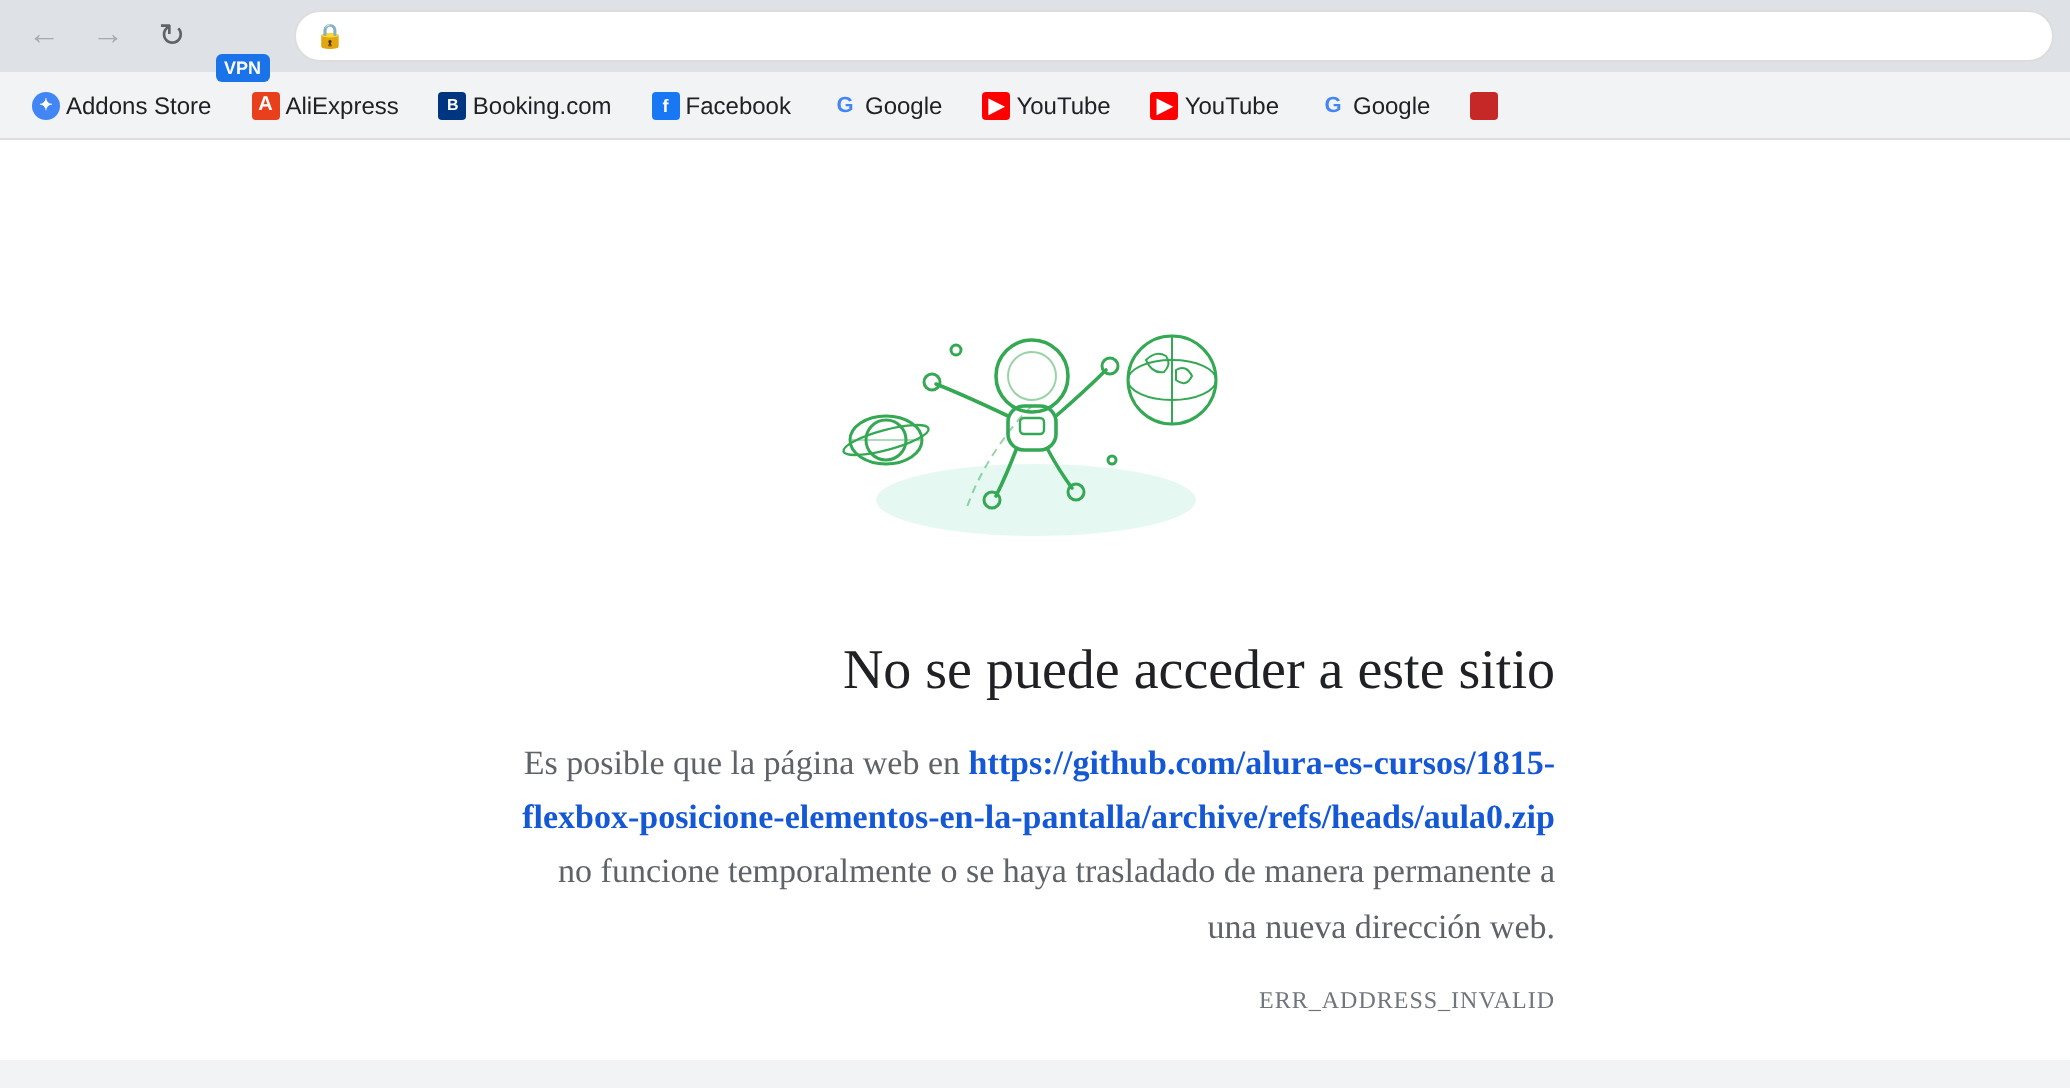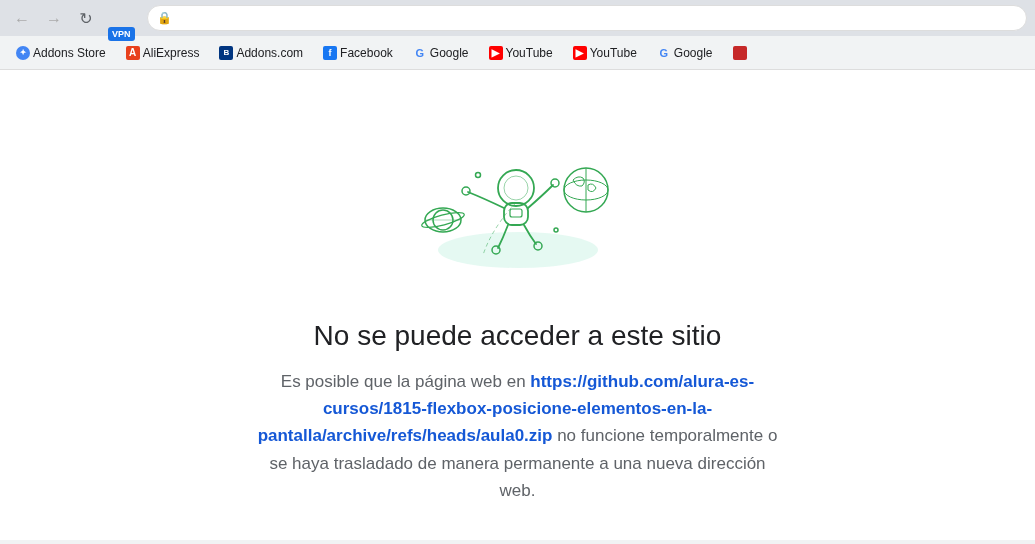--- a/index.html
+++ b/index.html
@@ -31,21 +31,21 @@
     .fav-screen { background: #fff; border: 1px solid #ccc; border-radius: 50%; }
     .fav-red-circle { background: #e8401c; color: white; border-radius: 50%; font-size: 8px; }
 
     
     .page-content { background: white; min-height: 460px; display: flex; flex-direction: column; align-items: center; padding: 20px; }
 
     
     .illustration { width: 260px; height: 180px; margin: 20px auto 30px; position: relative; display: flex; align-items: center; justify-content: center; }
 
     
-    .error-section { max-width: 560px; text-align: center; width: 100%; padding: 0 20px; }
+    .error-section { max-width: 560px; text-align: right; width: 100%; padding: 0 20px; font-family: Liberation Serif, serif; }
     .error-title { font-size: 28px; font-weight: 400; color: #202124; margin-bottom: 16px; }
     .error-description { font-size: 17px; color: #5f6368; line-height: 1.6; margin-bottom: 16px; }
     .error-description a { color: #1558d6; font-weight: bold; text-decoration: none; }
     .error-code { font-size: 12px; color: #70757a; letter-spacing: 0.5px; margin-top: 8px; }
 
     
     .astronaut-svg { width: 260px; height: 180px; }
   </style>
 </head>
 <body>
@@ -71,21 +71,21 @@
       <span>Addons Store</span>
     </div>
 
     <div class="bookmark-item">
       <div class="bookmark-favicon fav-aliexpress">A</div>
       <span>AliExpress</span>
     </div>
 
     <div class="bookmark-item">
       <div class="bookmark-favicon fav-booking">B</div>
-      <span>Addons.com</span>
+      <span>Booking.com</span>
     </div>
 
     <div class="bookmark-item">
       <div class="bookmark-favicon fav-facebook">f</div>
       <span>Facebook</span>
     </div>
 
     <div class="bookmark-item">
       <div class="bookmark-favicon fav-google">G</div>
       <span>Google</span>
@@ -160,16 +160,17 @@
 
         <rect x="122" y="99" width="12" height="8" rx="2" stroke="#34a853" stroke-width="1.2" fill="none"></rect>
       </svg>
     </div>
 
     <div class="error-section">
       <h1 class="error-title">No se puede acceder a este sitio</h1>
       <p class="error-description">
         <span>Es posible que la página web en </span><a href="#">https://github.com/alura-es-cursos/1815-flexbox-posicione-elementos-en-la-pantalla/archive/refs/heads/aula0.zip</a><span> no funcione temporalmente o se haya trasladado de manera permanente a una nueva dirección web.</span>
       </p>
+      <div class="error-code">ERR_ADDRESS_INVALID</div>
     </div>
 
   </div>
 </div>
 
 </body></html>

